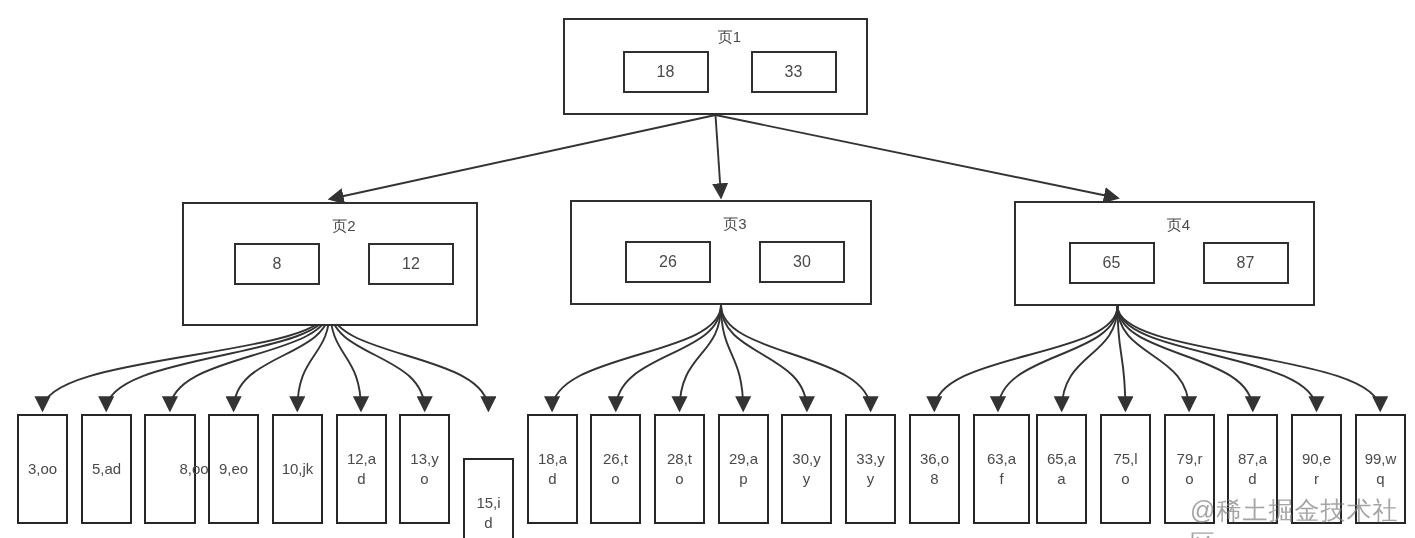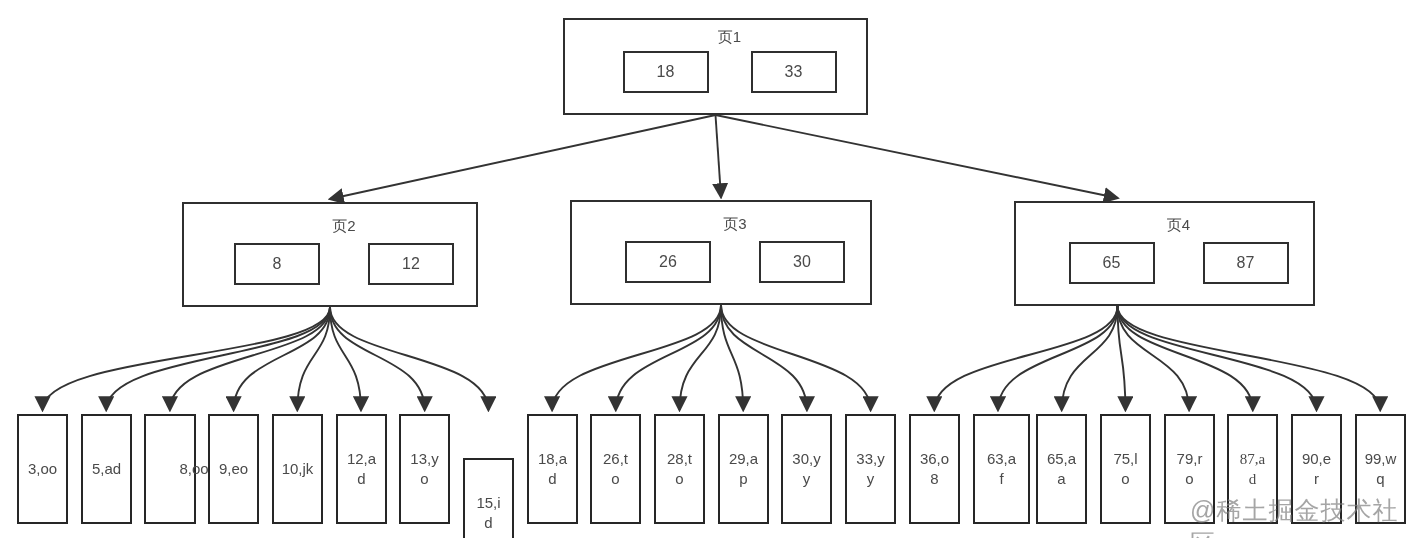--- a/index.html
+++ b/index.html
@@ -73,21 +73,21 @@
       <path d="M 1117.5,306 C 1117.5,358 1380.2,352 1380.2,410" fill="none" stroke="#333333" stroke-width="1.9" marker-end="url(#ah)"></path>
     </svg>
   <div id="nodes">
       <div class="pnode root" style="left: 563px; top: 18px; width: 305px; height: 97px;">
         <div class="ptitle">页1</div>
         <div class="keys">
           <div class="keybox">18</div>
           <div class="keybox">33</div>
         </div>
       </div>
-      <div class="pnode internal" style="left: 182px; top: 202px; width: 296px; height: 105px;">
+      <div class="pnode internal" style="left: 182px; top: 202px; width: 296px; height: 124px;">
         <div class="ptitle">页2</div>
         <div class="keys">
           <div class="keybox">8</div>
           <div class="keybox">12</div>
         </div>
       </div>
       <div class="pnode internal" style="left: 570px; top: 200px; width: 302px; height: 105px;">
         <div class="ptitle">页3</div>
         <div class="keys">
           <div class="keybox">26</div>
@@ -127,21 +127,21 @@
       <div class="leaf" style="left: 909px; top: 414px; width: 51px; height: 110px;">36,o
 8</div>
       <div class="leaf" style="left: 973px; top: 414px; width: 57px; height: 110px;">63,a
 f</div>
       <div class="leaf" style="left: 1036px; top: 414px; width: 51px; height: 110px;">65,a
 a</div>
       <div class="leaf" style="left: 1100px; top: 414px; width: 51px; height: 110px;">75,l
 o</div>
       <div class="leaf" style="left: 1164px; top: 414px; width: 51px; height: 110px;">79,r
 o</div>
-      <div class="leaf" style="left: 1227px; top: 414px; width: 51px; height: 110px; font-family: Liberation Serif, serif;">87,a
+      <div class="leaf" style="left: 1227px; top: 414px; width: 51px; height: 110px;">87,a
 d</div>
       <div class="leaf" style="left: 1291px; top: 414px; width: 51px; height: 110px;">90,e
 r</div>
       <div class="leaf" style="left: 1355px; top: 414px; width: 51px; height: 110px;">99,w
 q</div>
     </div>
   <div class="watermark">@稀土掘金技术社区</div>
 </div>
 
 </body></html>

